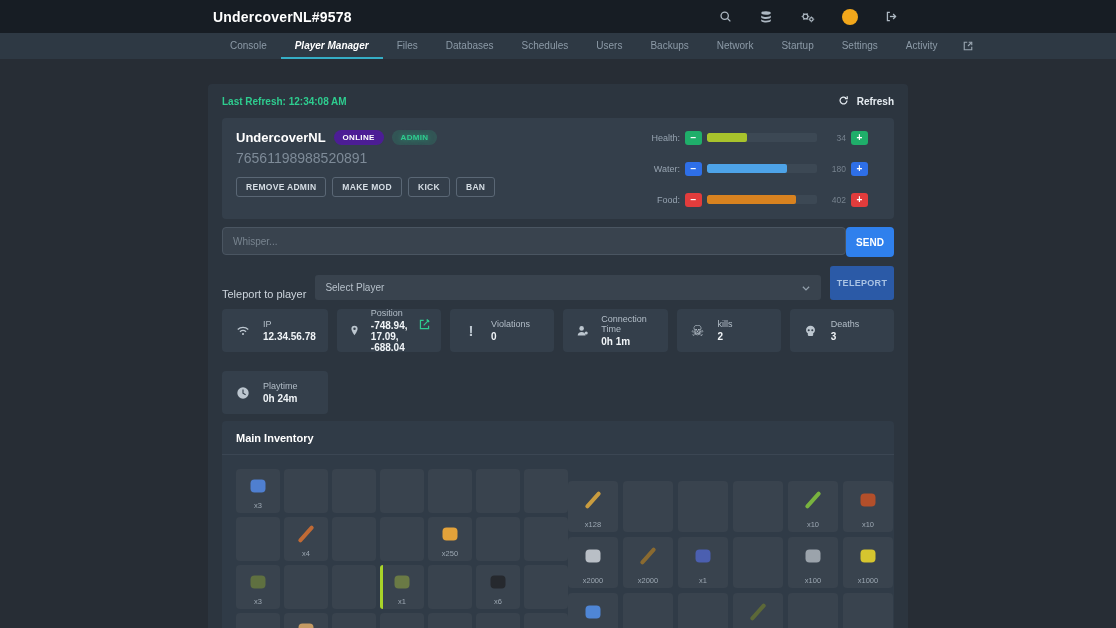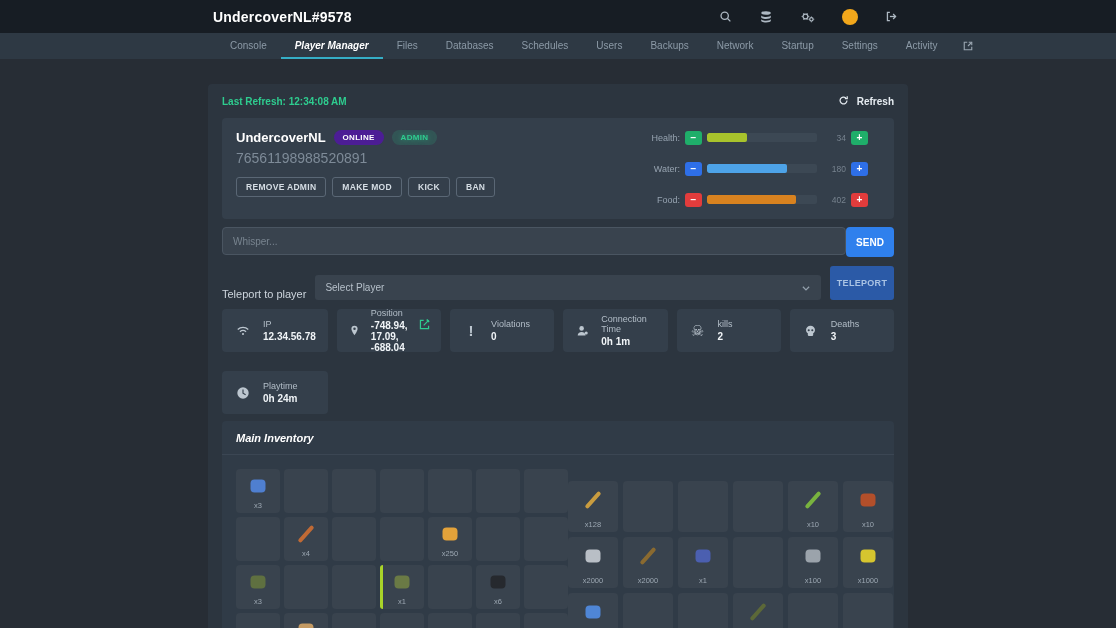--- a/index.html
+++ b/index.html
@@ -61,21 +61,21 @@
   
   .cards-grid { display:grid; grid-template-columns:repeat(6,1fr); gap:19px 9px; margin-bottom:7px; }
   .card { background:#343f4b; border-radius:4px; height:43px; display:flex; align-items:center; padding:0 12px; gap:11px; position:relative; }
   .card-icon { width:18px; color:#bcc6cf; display:flex; justify-content:center; align-items:center; font-size:15px; line-height:1; }
   .card-label { font-size:9px; color:#b3bec8; margin-bottom:2px; }
   .card-value { font-size:10px; font-weight:bold; color:#f0f4f7; }
   .card-edit { position:absolute; right:10px; top:9px; color:#2ecc8f; cursor:pointer; display:flex; }
 
   
   .inventory-panel { background:#303b47; border-radius:4px 4px 0 0; }
-  .inv-header { padding:11px 14px 10px; font-size:11px; font-weight:bold; color:#fff; border-bottom:1px solid #3b4653;font-style:italic; }
+  .inv-header { padding:11px 14px 10px; font-size:11px; font-weight:bold; color:#fff; border-bottom:1px solid #3b4653; }
   .inv-body { display:flex; justify-content:space-between; padding:14px; }
   .grid { display:grid; align-content:start; }
   .grid-left { grid-template-columns:repeat(7,44px); gap:4px; }
   .grid-right { grid-template-columns:repeat(6,50px); gap:5px; margin-top:12px; }
   .slot { background:#39434e; border-radius:4px; position:relative; display:flex; justify-content:center; }
   .grid-left .slot { width:44px; height:44px; }
   .grid-right .slot { width:50px; height:51px; }
   .slot.selected::before { content:''; position:absolute; left:0; top:0; bottom:0; width:3px; background:#a9d429; border-radius:4px 0 0 4px; }
   .item-shape { position:absolute; top:38%; left:50%; transform:translate(-50%,-50%); }
   .shape-blob { width:15px; height:13px; border-radius:4px; }

